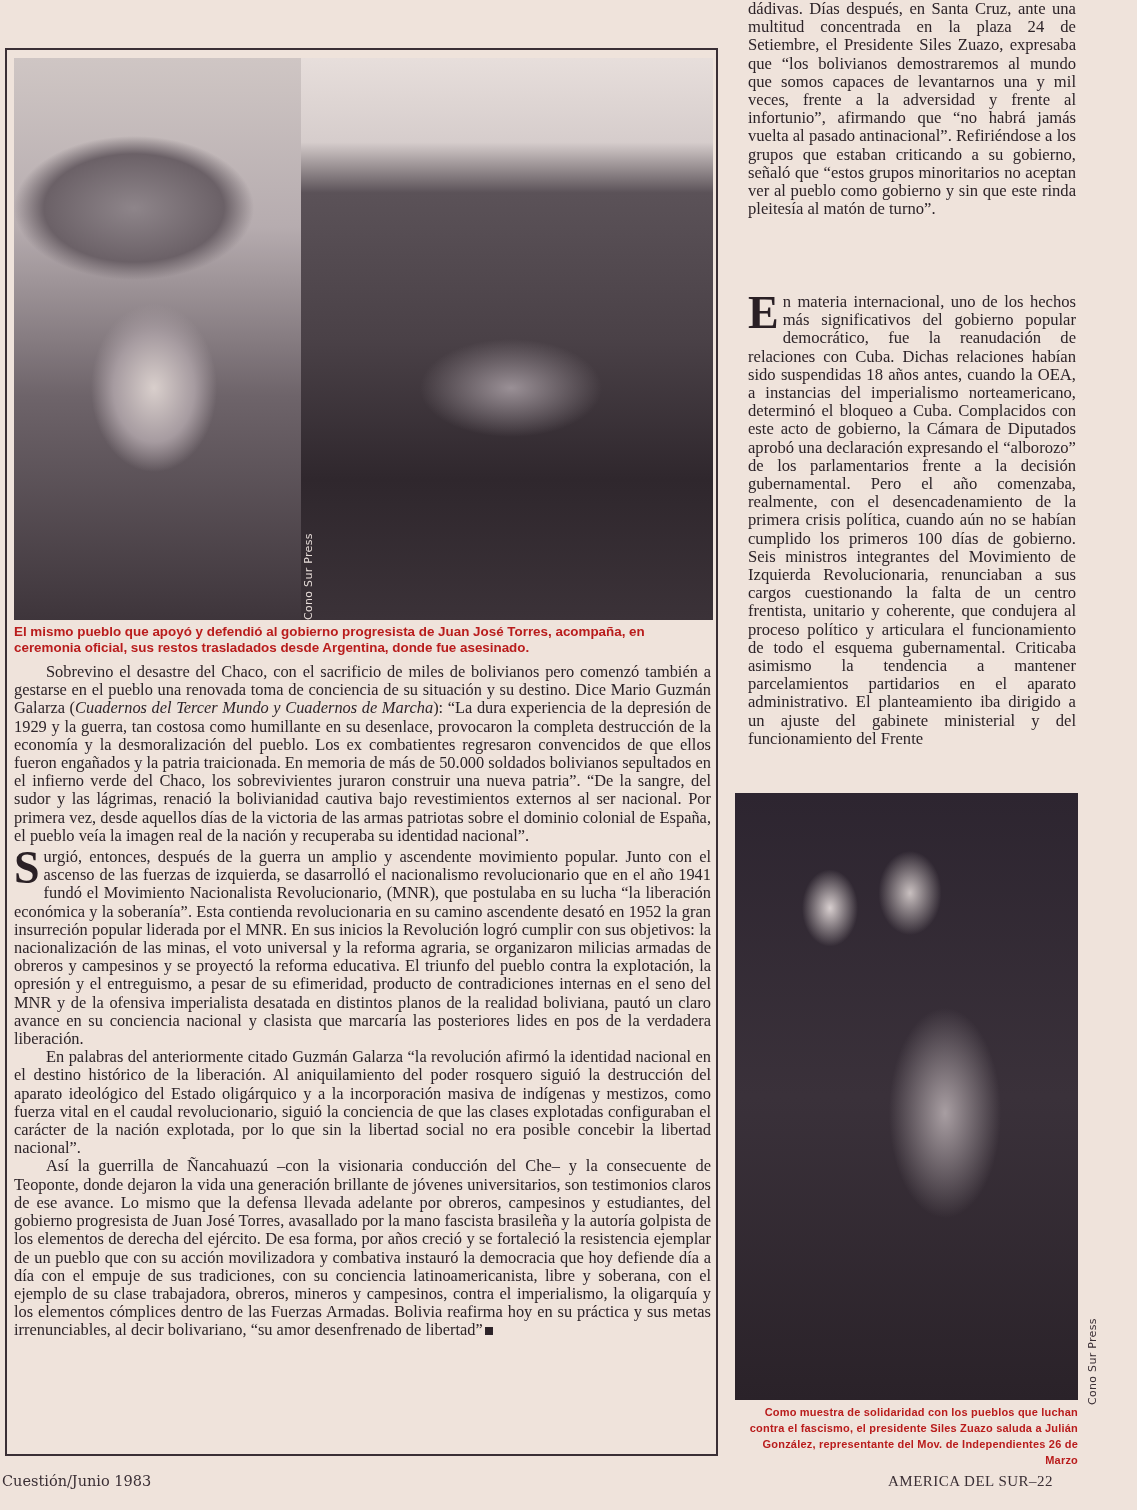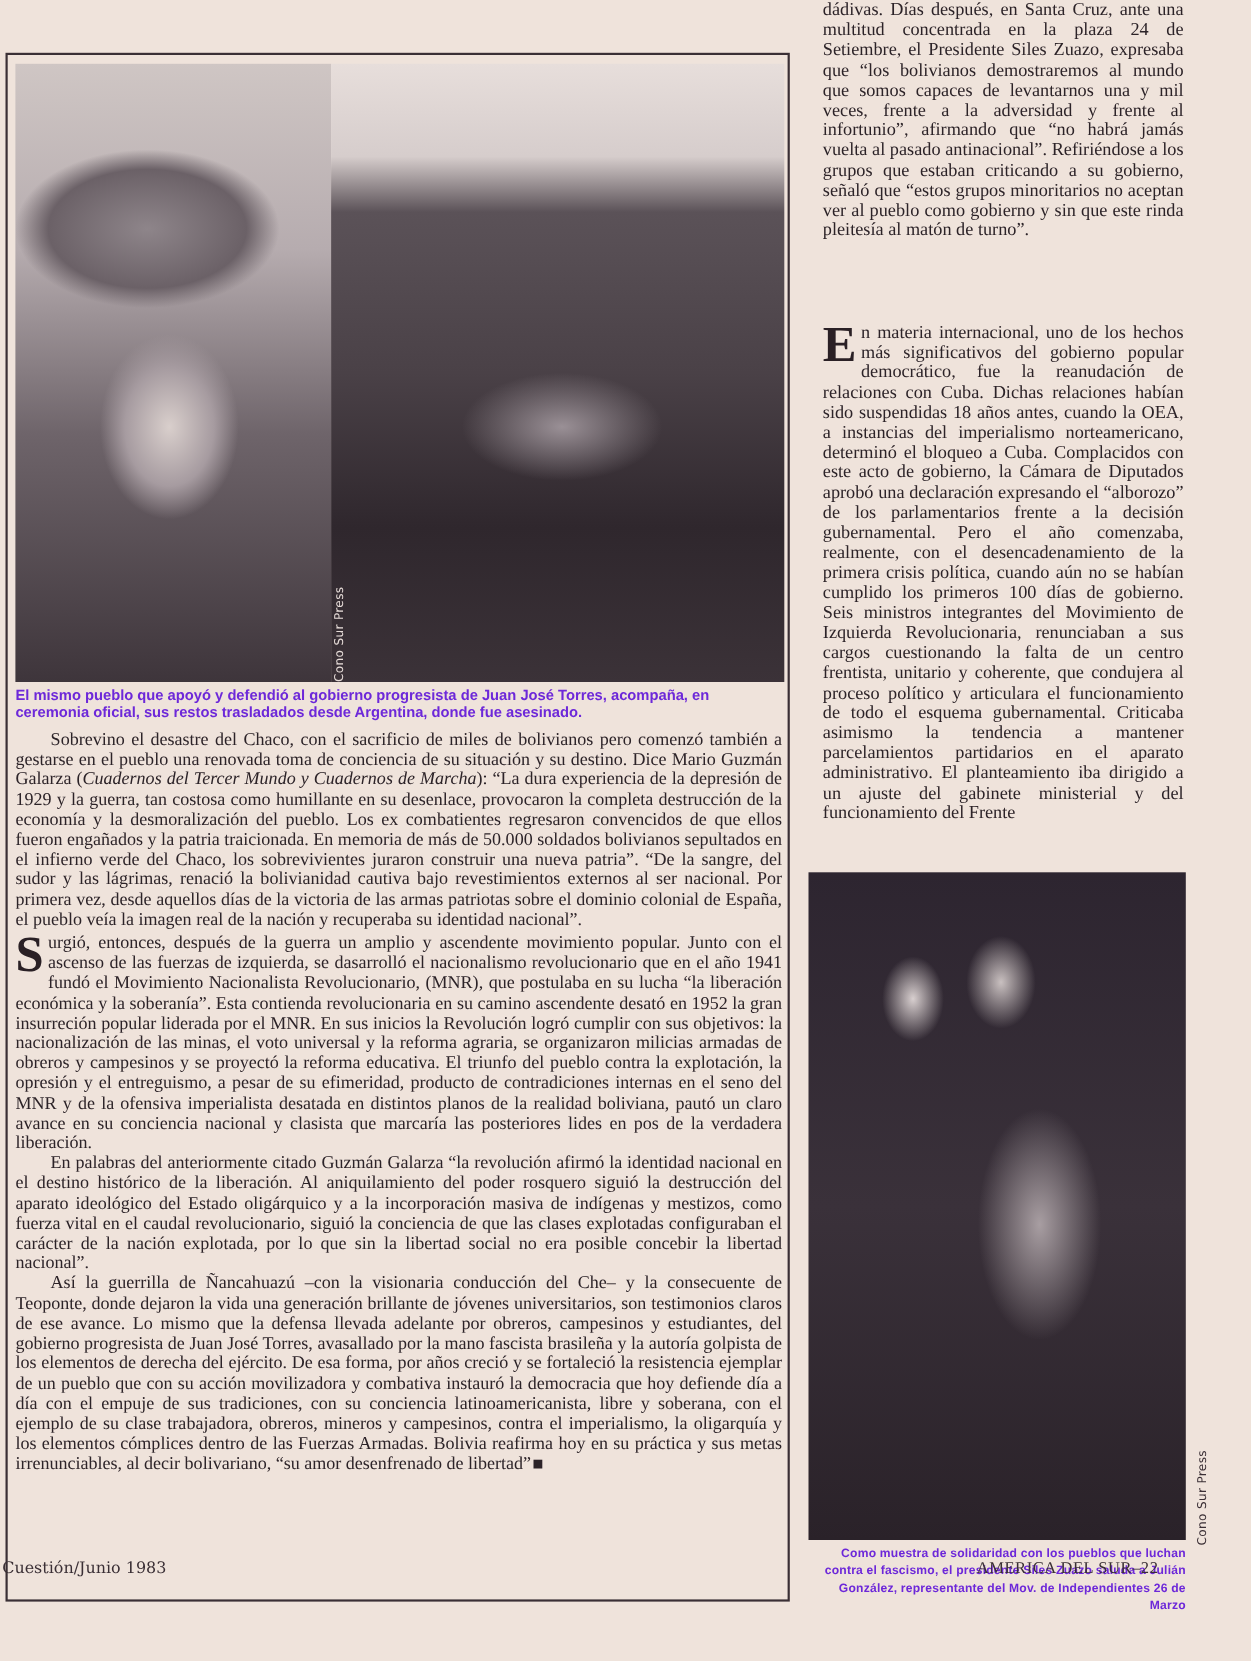--- a/index.html
+++ b/index.html
@@ -39,39 +39,39 @@
   }
   .credit {
     position: absolute; font-family: "DejaVu Sans", "Liberation Sans", sans-serif;
     font-size: 11px; color: #3a2f35; transform: rotate(-90deg); transform-origin: left top;
     white-space: nowrap; letter-spacing: 0.3px;
   }
   .credit-1 { left: 302px; top: 620px; color: #e6dcd8; }
   .credit-2 { left: 1086px; top: 1405px; }
   .caption {
     position: absolute; font-family: "Liberation Sans", "DejaVu Sans", sans-serif;
-    font-weight: bold; font-size: 13.4px; line-height: 16px; color: #6d28d9;
+    font-weight: bold; font-size: 13.4px; line-height: 16px; color: #b91c1c;
   }
   .caption-1 { left: 14px; top: 624px; width: 700px; }
   .caption-2 { left: 733px; top: 1404px; width: 345px; font-size: 11px; letter-spacing: 0.2px; text-align: right; }
   .body-text {
     position: absolute; font-size: 16.4px; line-height: 18.2px; text-align: justify;
   }
   .col-left { left: 14px; top: 663px; width: 697px; }
   .col-right { left: 748px; top: 0; width: 328px; font-size: 16.6px; line-height: 18.2px; }
   .col-right-2 { left: 748px; top: 293px; width: 328px; font-size: 16.6px; line-height: 18.2px; }
   .body-text p { margin: 0; }
   .indent { text-indent: 32px; }
   .dropcap {
     float: left; font-size: 46px; line-height: 36px; font-weight: bold;
     margin: 2px 4px 0 0; color: #2a2025;
   }
   .end-mark { display: inline-block; width: 8px; height: 8px; background: #2c2328; margin-left: 2px; }
   .footer {
-    position: absolute; top: 1418px; font-size: 15px; color: #3a2f35;
+    position: absolute; top: 1473px; font-size: 15px; color: #3a2f35;
   }
   .footer-left { left: 2px; font-family: "DejaVu Serif", serif; font-size: 14.5px; }
   .footer-right { left: 888px; letter-spacing: 0.5px; }
   em { font-style: italic; }
 </style>
 </head>
 <body>
 
 <div class="frame"></div>
 

